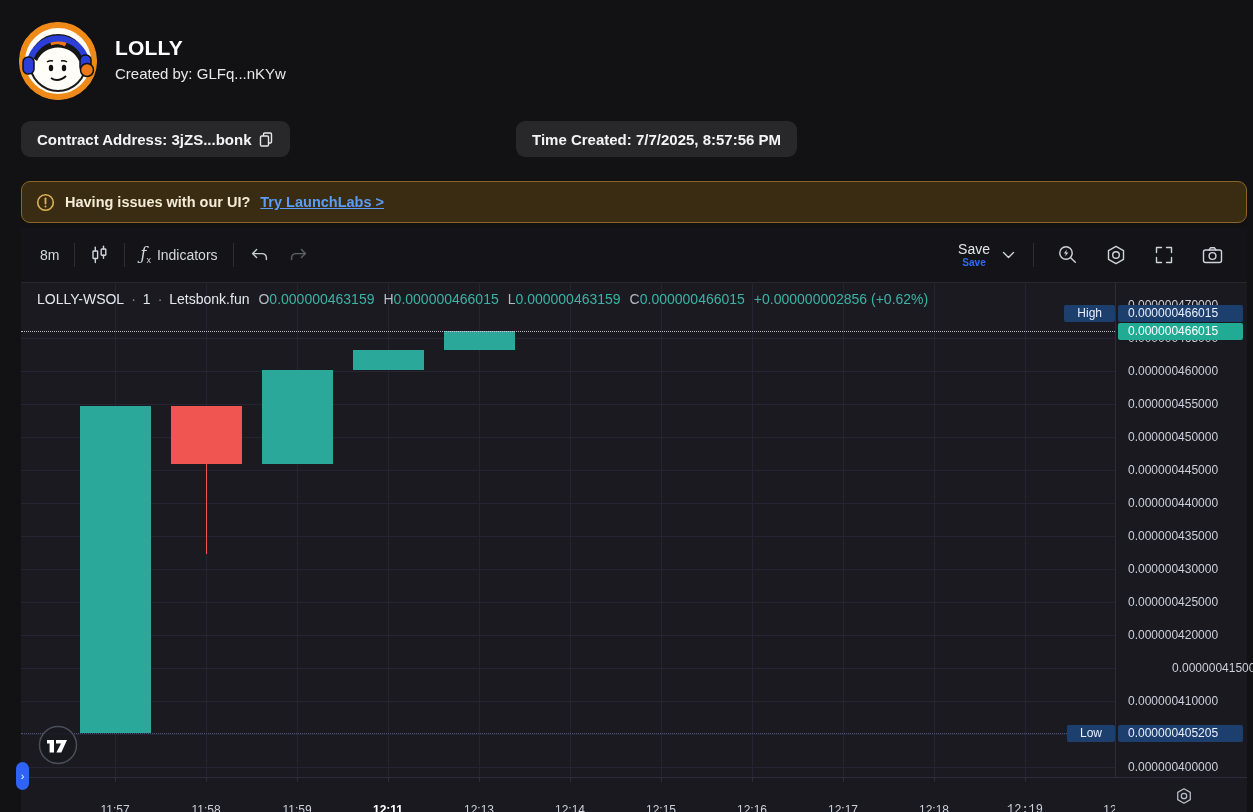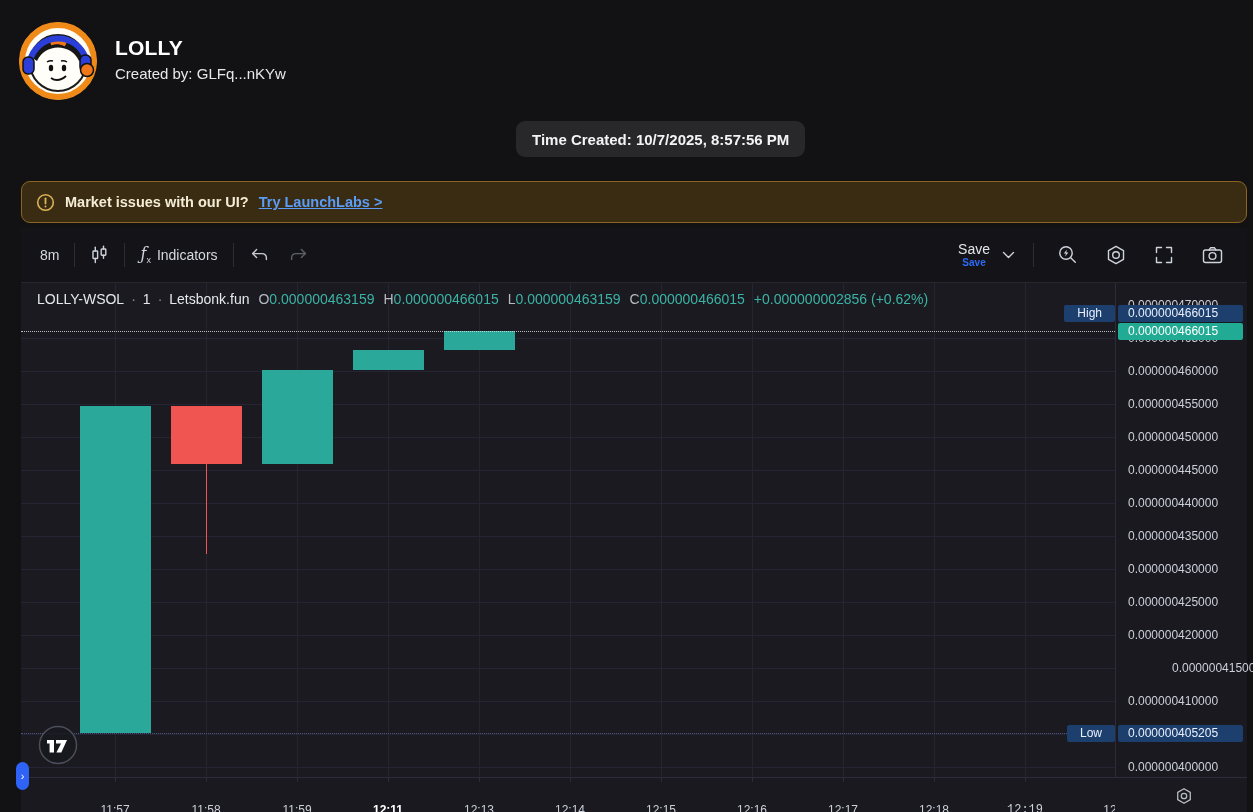--- a/index.html
+++ b/index.html
@@ -110,33 +110,42 @@
       <circle cx="69" cy="49" r="6.5" fill="#f07818" stroke="#111" stroke-width="1.5"></circle>
       <ellipse cx="33" cy="47" rx="2.2" ry="3.2" fill="#111"></ellipse>
       <ellipse cx="46" cy="47" rx="2.2" ry="3.2" fill="#111"></ellipse>
       <path d="M29 41 q3 -2 6 -1 M43 40 q3 -1 6 1" stroke="#111" stroke-width="1.5" fill="none"></path>
       <path d="M33 57 Q40 62 48 55" stroke="#111" stroke-width="2" fill="none"></path>
     </svg>
   </div>
   <div id="title" class="abs">LOLLY</div>
   <div id="created-by" class="abs">Created by: GLFq...nKYw</div>
 
+  <div id="pill-contract" class="pill abs">
+    <span>Contract Address: 3jZS...bonk</span>
+    <span class="icon">
+      <svg width="16" height="17" viewBox="0 0 16 17">
+        <rect x="5.5" y="2" width="8" height="10" rx="1.2" stroke="#e8e8ea"></rect>
+        <rect x="2.5" y="5" width="8" height="10" rx="1.2" stroke="#e8e8ea" fill="#28282b"></rect>
+      </svg>
+    </span>
+  </div>
   <div id="pill-time" class="pill abs">
-    <span>Time Created: 10/7/2025, 8:57:56 PM</span>
+    <span>Time Created: 7/7/2025, 8:57:56 PM</span>
   </div>
 
   <div id="banner" class="abs">
     <span class="icon">
       <svg width="19" height="19" viewBox="0 0 19 19">
         <circle cx="9.5" cy="9.5" r="7.8" stroke="#dcb257" stroke-width="1.6"></circle>
         <line x1="9.5" y1="5.3" x2="9.5" y2="10.6" stroke="#dcb257" stroke-width="1.8"></line>
         <circle cx="9.5" cy="13.4" r="1" fill="#dcb257" stroke="none"></circle>
       </svg>
     </span>
-    <span id="banner-text">Market issues with our UI?</span>
+    <span id="banner-text">Having issues with our UI?</span>
     <span id="banner-link">Try LaunchLabs &gt;</span>
   </div>
 
   <div id="widget" class="abs">
 
     <div id="chart-toolbar" class="abs">
       <div class="tb-group">
         <button class="tb-btn">
           <span>8m</span>
         </button>

